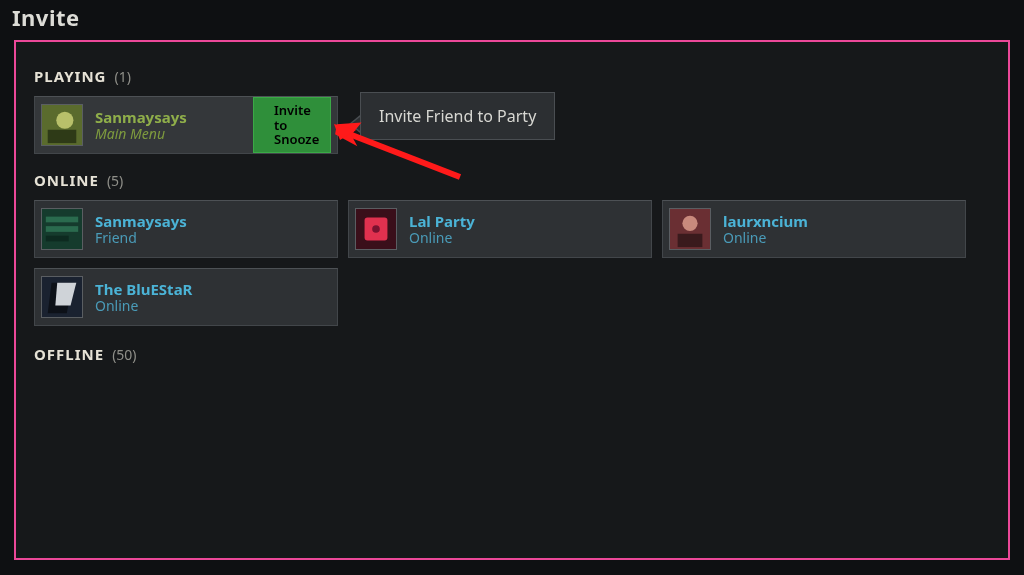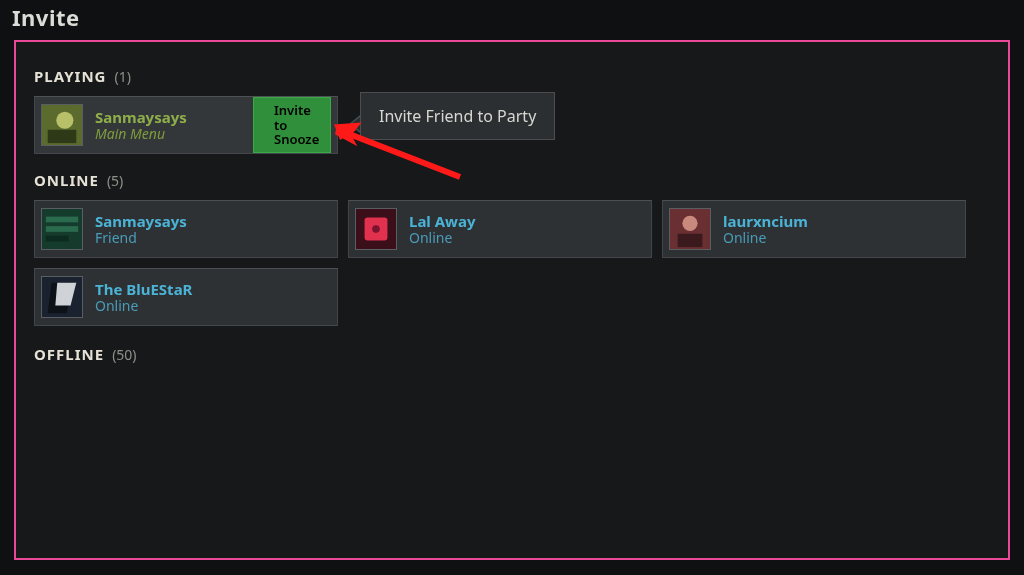--- a/index.html
+++ b/index.html
@@ -184,21 +184,21 @@
       </div>
     </div>
 
     <div class="friend-card">
       <svg class="avatar" viewBox="0 0 42 42">
         <rect width="42" height="42" fill="#3a0f1a"></rect>
         <rect x="9" y="9" width="24" height="24" rx="3" fill="#e0314f"></rect>
         <circle cx="21" cy="21" r="4" fill="#7a1230"></circle>
       </svg>
       <div class="friend-text">
-        <span class="friend-name online">Lal Away</span>
+        <span class="friend-name online">Lal Party</span>
         <span class="friend-status online">Online</span>
       </div>
     </div>
 
     <div class="friend-card">
       <svg class="avatar" viewBox="0 0 42 42">
         <rect width="42" height="42" fill="#6a2f33"></rect>
         <circle cx="21" cy="15" r="8" fill="#c98a7d"></circle>
         <rect x="8" y="26" width="26" height="14" fill="#3a1a1d"></rect>
       </svg>

